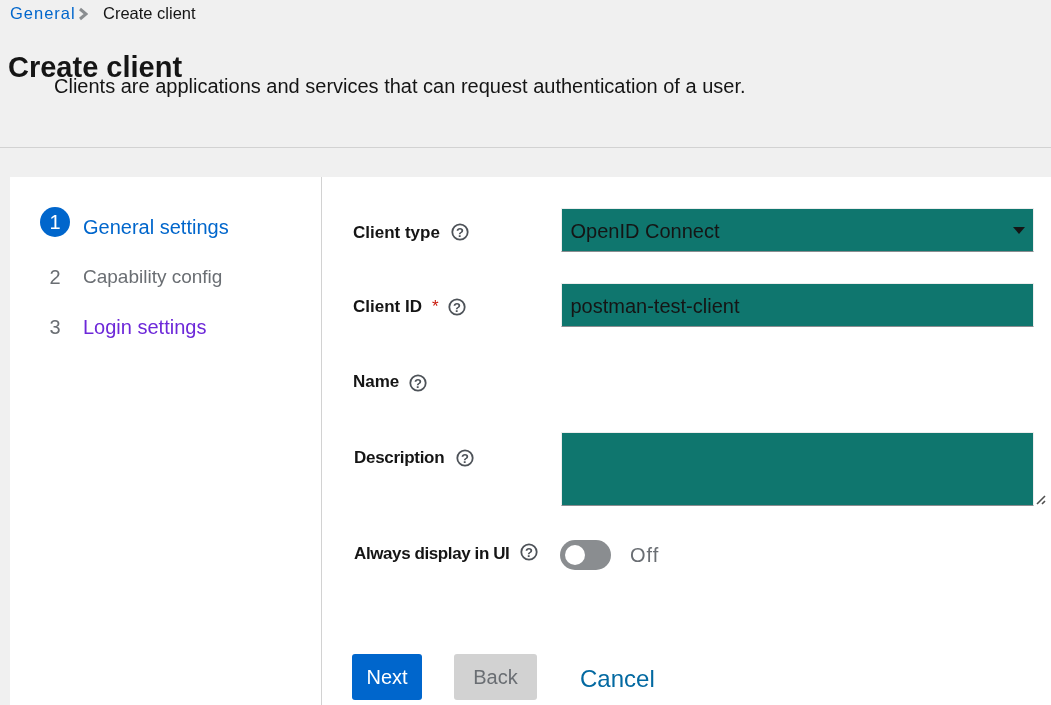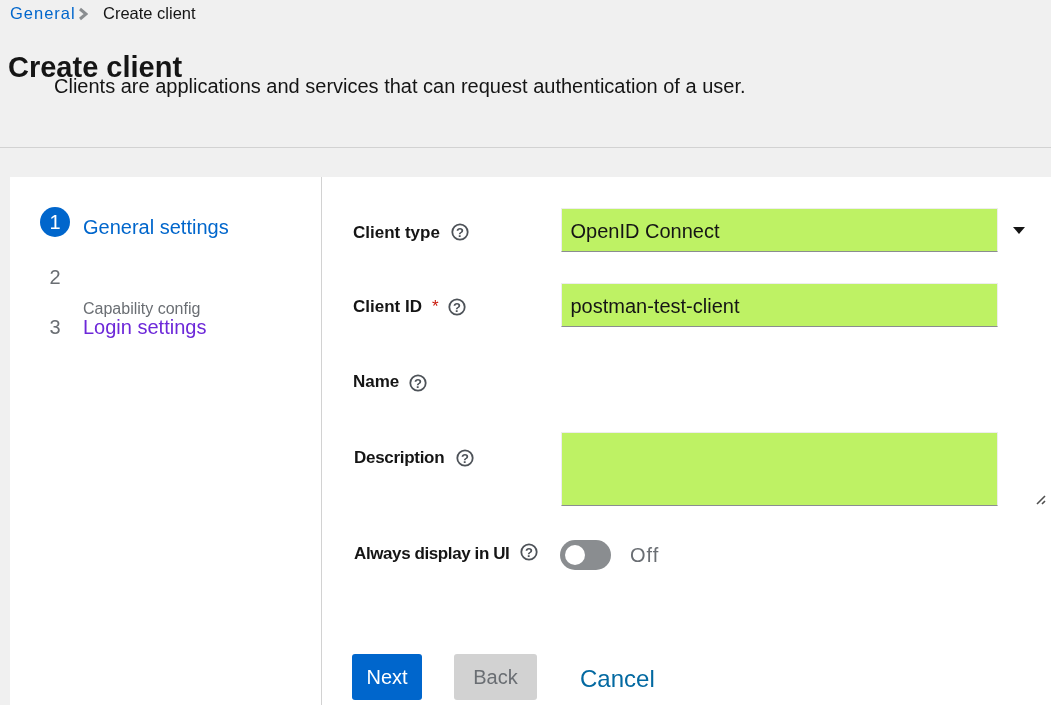--- a/index.html
+++ b/index.html
@@ -18,29 +18,29 @@
   .card { left:10px; top:177px; width:1041px; height:528px; background:#ffffff; }
   .vdiv { left:311px; top:0; width:1px; height:528px; background:#d2d2d2; }
 
   
   .stepcircle { left:30px; top:30px; width:30px; height:30px; border-radius:50%; background:#0066cc;
                 color:#fff; font-size:20px; line-height:30px; text-align:center; }
   .step1txt { left:73px; top:40px; font-size:20px; line-height:20px; color:#0066cc; }
   .stepnum  { width:30px; text-align:center; font-size:20px; line-height:20px; color:#6a6e73; }
   .num2 { left:30px; top:90px; }
   .num3 { left:30px; top:140px; }
-  .step2txt { left:73px; top:90px; font-size:16px; line-height:20px; color:#6a6e73;margin-top:32px; }
+  .step2txt { left:73px; top:90px; font-size:19px; line-height:20px; color:#6a6e73; }
   .step3txt { left:73px; top:140px; font-size:20px; line-height:20px; color:#6d28d9; }
 
   
   .lbl { font-size:17px; line-height:17px; font-weight:700; color:#151515; }
   .req { color:#c9190b; font-size:17px; font-weight:400; }
 
   
-  .input { left:551px; width:437px; height:44px; background:#bef264;
+  .input { left:551px; width:473px; height:44px; background:#0f766e;
            border:1px solid #ededed; border-bottom:1px solid #8a8d90;
            font-size:20px; color:#151515; padding:1px 0 0 8.5px; line-height:42px; white-space:nowrap; }
   .caret { left:1003px; top:50px; width:0; height:0; border-left:6.5px solid transparent;
            border-right:6.5px solid transparent; border-top:7px solid #151515; }
 
   .qicon { width:18px; height:18px; }
 
   
   .toggle { left:550px; top:363px; width:51px; height:30px; border-radius:15px; background:#8a8d90; }
   .knob { left:555px; top:368px; width:20px; height:20px; border-radius:50%; background:#fff; }

